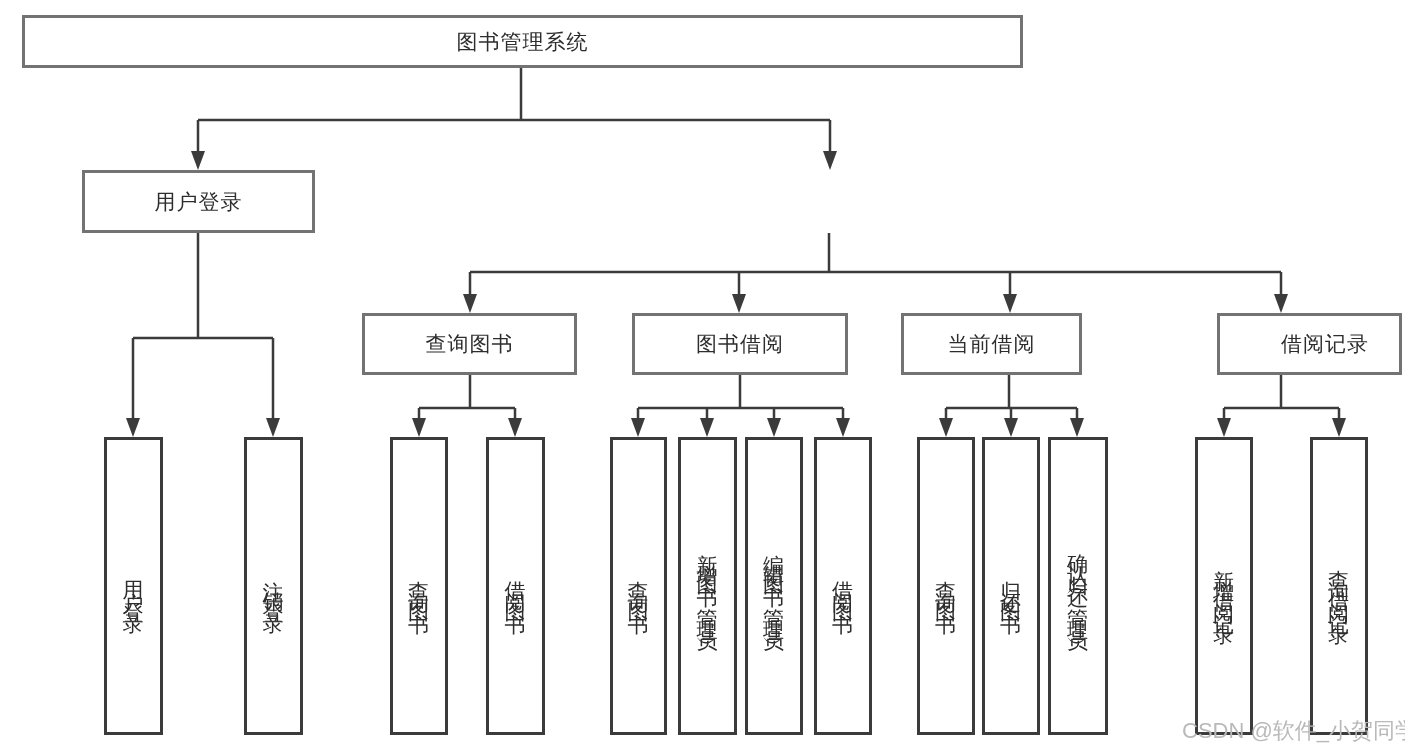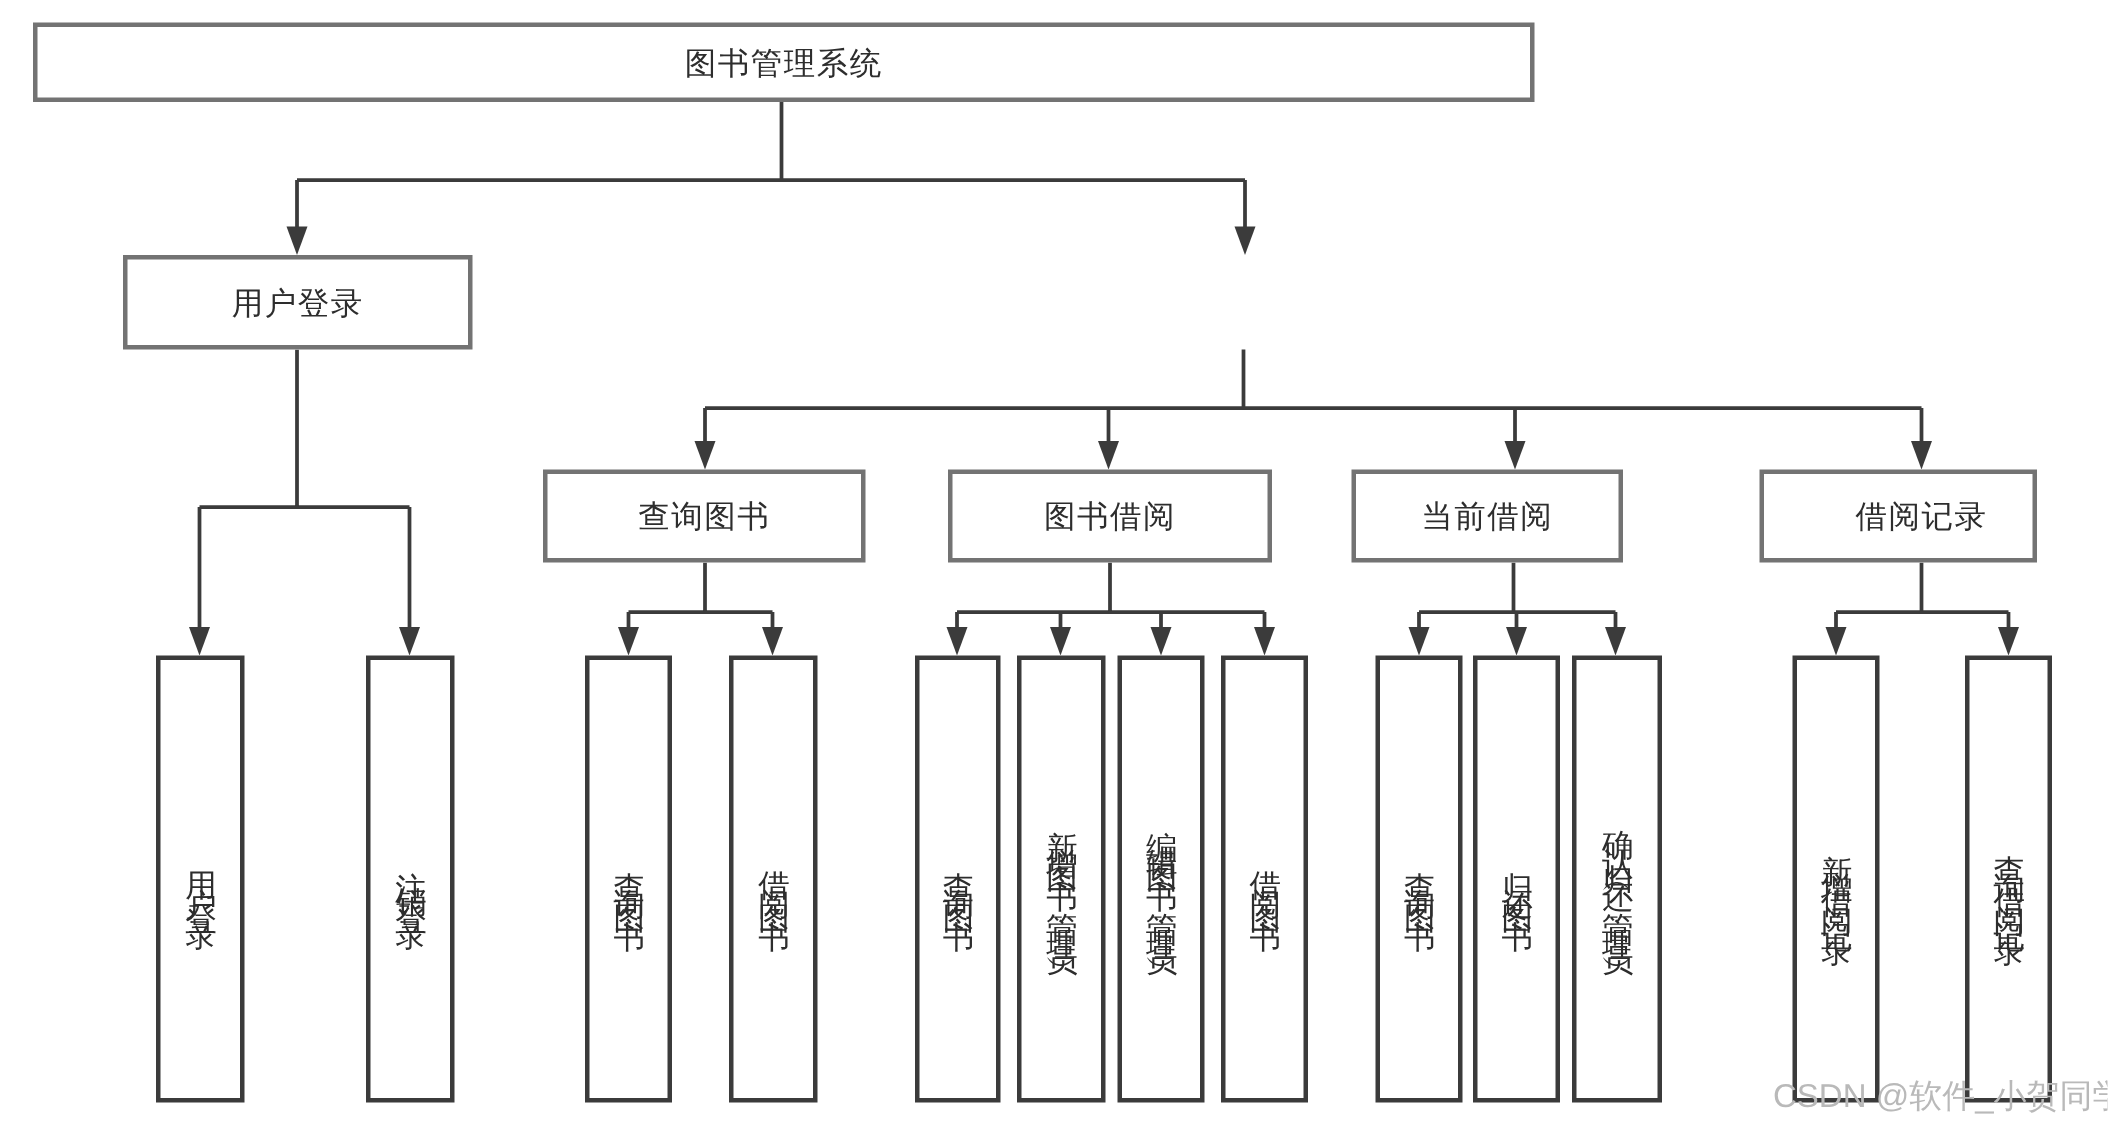--- a/index.html
+++ b/index.html
@@ -129,21 +129,21 @@
 
   <div class="hnode" style="left:362px; top:313px; width:215px; height:62px;">
     <span>查询图书</span>
   </div>
   <div class="hnode" style="left:632px; top:313px; width:216px; height:62px;">
     <span>图书借阅</span>
   </div>
   <div class="hnode" style="left:901px; top:313px; width:181px; height:62px;">
     <span>当前借阅</span>
   </div>
-  <div class="hnode" style="left:1173px; top:313px; width:185px; height:62px;padding-left:31px;">
+  <div class="hnode" style="left:1217px; top:313px; width:185px; height:62px;padding-left:31px;">
     <span>借阅记录</span>
   </div>
 
   <div class="vnode" style="left:104px; top:437px; width:59px; height:298px;">
     <span>用户登录</span>
   </div>
   <div class="vnode" style="left:244px; top:437px; width:59px; height:298px;">
     <span>注销登录</span>
   </div>
 

